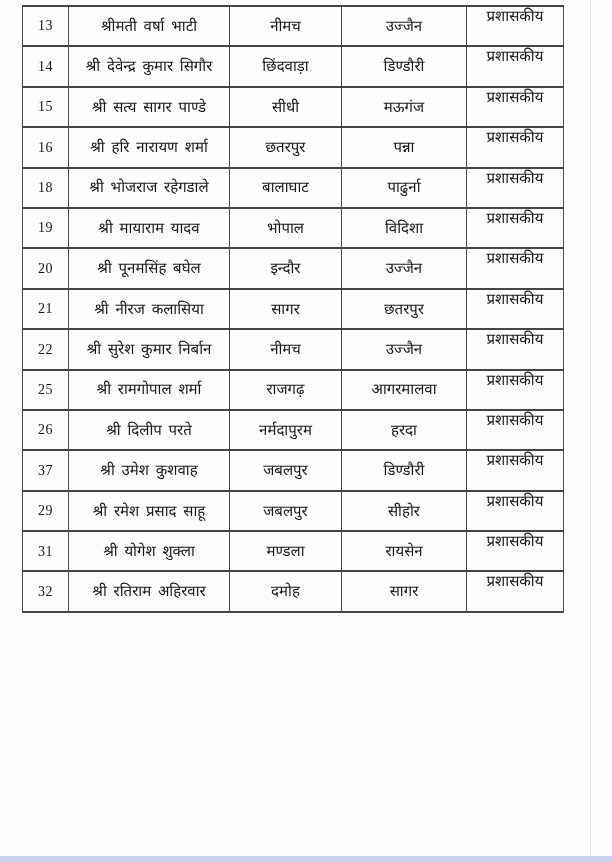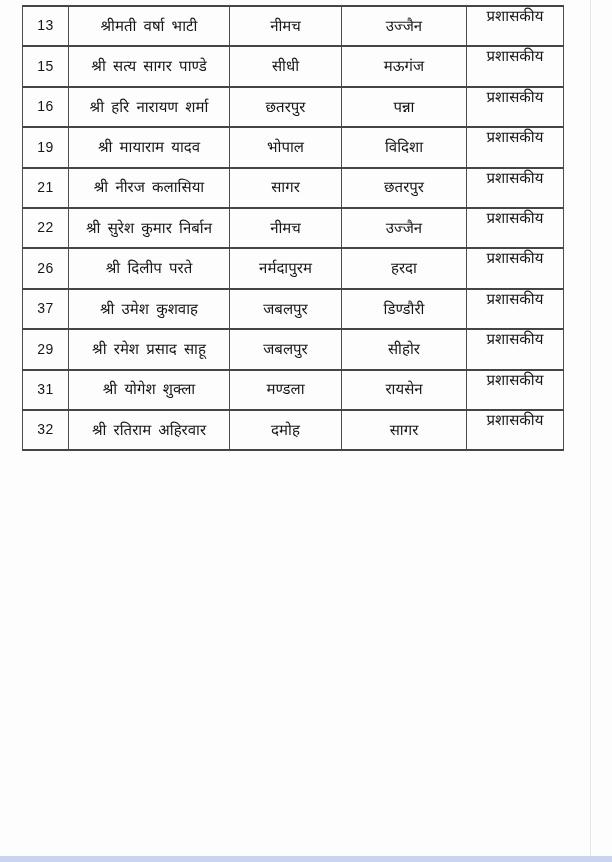--- a/index.html
+++ b/index.html
@@ -6,21 +6,21 @@
     margin: 0;
     padding: 0;
     background: #ffffff;
   }
   .page {
     position: relative;
     width: 612px;
     height: 862px;
     background: #fdfdfd;
     overflow: hidden;
-    font-family: Liberation Sans, sans-serif;
+    font-family: Liberation Serif, serif;
     color: #161616;
   }
   
   .page-edge-line {
     position: absolute;
     top: 0;
     left: 590px;
     width: 1px;
     height: 862px;
     background: #e7e7ea;
@@ -87,55 +87,83 @@
     </colgroup>
     <tbody>
         <tr>
     <td class="cell-no">13</td>
     <td class="cell-name">श्रीमती वर्षा भाटी</td>
     <td class="cell-from">नीमच</td>
     <td class="cell-to">उज्जैन</td>
     <td class="cell-category">प्रशासकीय</td>
   </tr>
         <tr>
+    <td class="cell-no">14</td>
+    <td class="cell-name">श्री देवेन्द्र कुमार सिगौर</td>
+    <td class="cell-from">छिंदवाड़ा</td>
+    <td class="cell-to">डिण्डौरी</td>
+    <td class="cell-category">प्रशासकीय</td>
+  </tr>
+        <tr>
     <td class="cell-no">15</td>
     <td class="cell-name">श्री सत्य सागर पाण्डे</td>
     <td class="cell-from">सीधी</td>
     <td class="cell-to">मऊगंज</td>
     <td class="cell-category">प्रशासकीय</td>
   </tr>
         <tr>
     <td class="cell-no">16</td>
     <td class="cell-name">श्री हरि नारायण शर्मा</td>
     <td class="cell-from">छतरपुर</td>
     <td class="cell-to">पन्ना</td>
     <td class="cell-category">प्रशासकीय</td>
   </tr>
         <tr>
+    <td class="cell-no">18</td>
+    <td class="cell-name">श्री भोजराज रहेगडाले</td>
+    <td class="cell-from">बालाघाट</td>
+    <td class="cell-to">पाढुर्ना</td>
+    <td class="cell-category">प्रशासकीय</td>
+  </tr>
+        <tr>
     <td class="cell-no">19</td>
     <td class="cell-name">श्री मायाराम यादव</td>
     <td class="cell-from">भोपाल</td>
     <td class="cell-to">विदिशा</td>
     <td class="cell-category">प्रशासकीय</td>
   </tr>
         <tr>
+    <td class="cell-no">20</td>
+    <td class="cell-name">श्री पूनमसिंह बघेल</td>
+    <td class="cell-from">इन्दौर</td>
+    <td class="cell-to">उज्जैन</td>
+    <td class="cell-category">प्रशासकीय</td>
+  </tr>
+        <tr>
     <td class="cell-no">21</td>
     <td class="cell-name">श्री नीरज कलासिया</td>
     <td class="cell-from">सागर</td>
     <td class="cell-to">छतरपुर</td>
     <td class="cell-category">प्रशासकीय</td>
   </tr>
         <tr>
     <td class="cell-no">22</td>
     <td class="cell-name">श्री सुरेश कुमार निर्बान</td>
     <td class="cell-from">नीमच</td>
     <td class="cell-to">उज्जैन</td>
     <td class="cell-category">प्रशासकीय</td>
   </tr>
         <tr>
+    <td class="cell-no">25</td>
+    <td class="cell-name">श्री रामगोपाल शर्मा</td>
+    <td class="cell-from">राजगढ़</td>
+    <td class="cell-to">आगरमालवा</td>
+    <td class="cell-category">प्रशासकीय</td>
+  </tr>
+        <tr>
     <td class="cell-no">26</td>
     <td class="cell-name">श्री दिलीप परते</td>
     <td class="cell-from">नर्मदापुरम</td>
     <td class="cell-to">हरदा</td>
     <td class="cell-category">प्रशासकीय</td>
   </tr>
         <tr>
     <td class="cell-no">37</td>
     <td class="cell-name">श्री उमेश कुशवाह</td>
     <td class="cell-from">जबलपुर</td>

